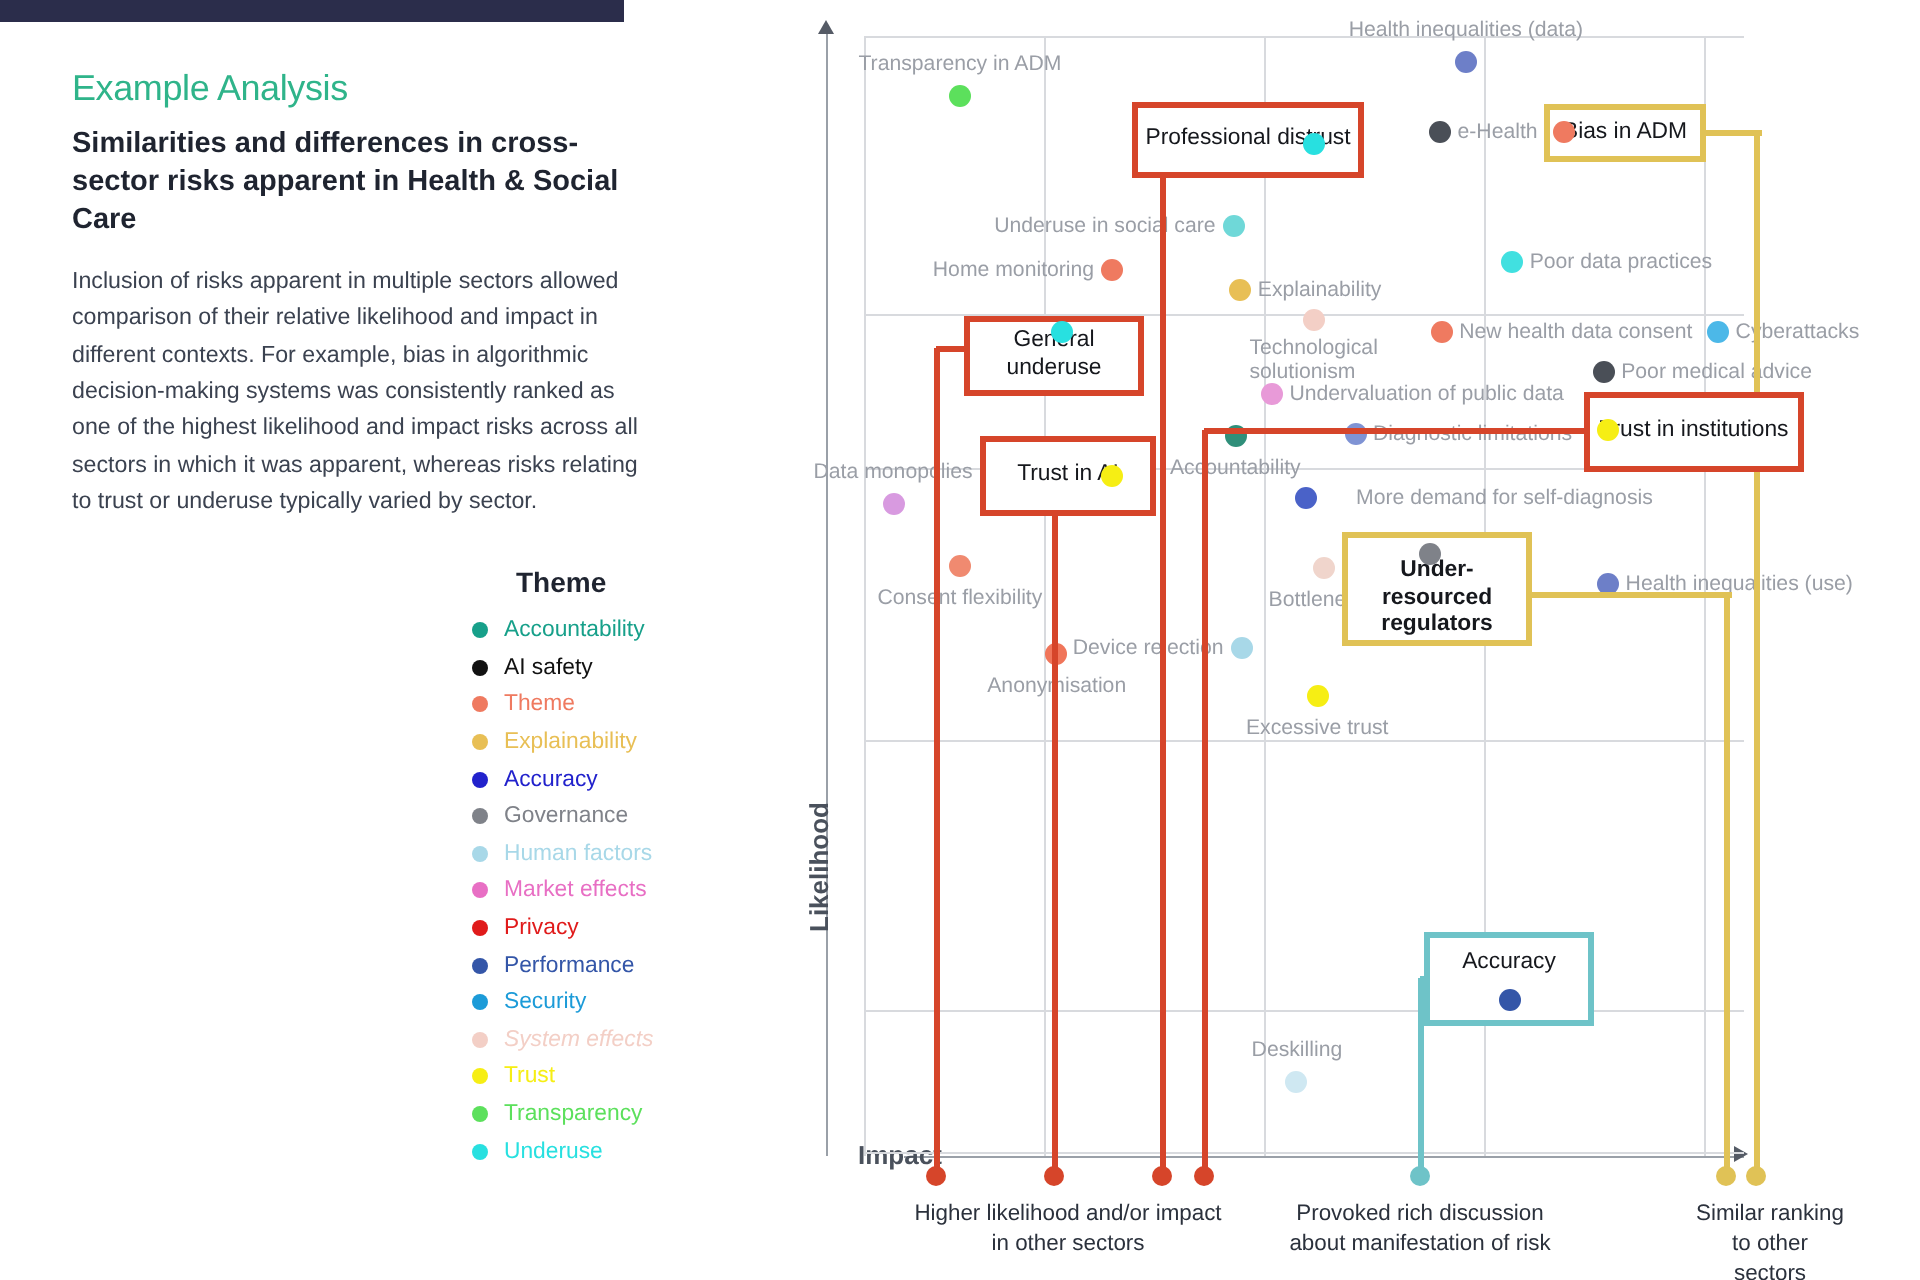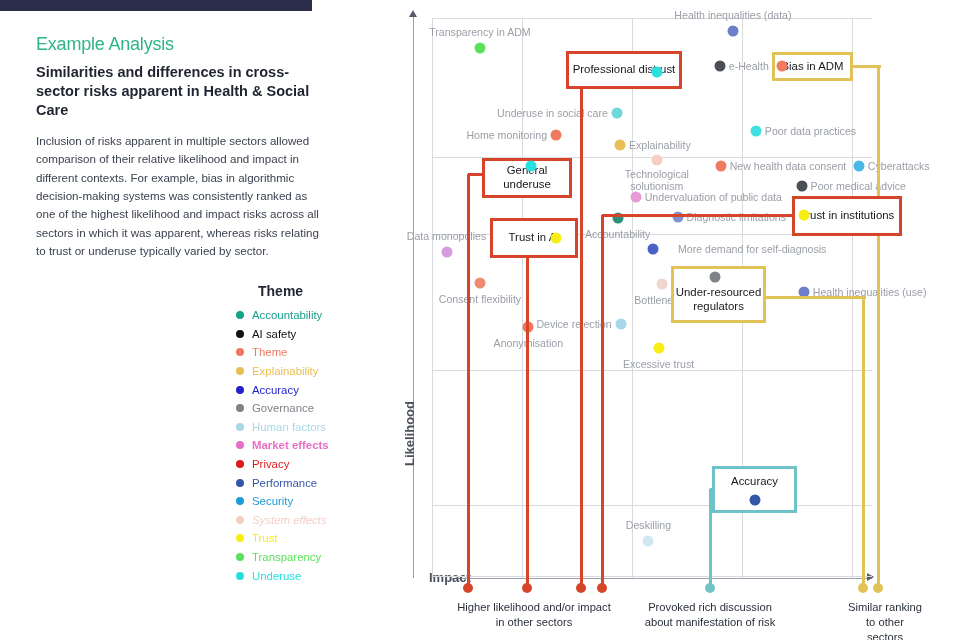--- a/index.html
+++ b/index.html
@@ -111,21 +111,21 @@
     position: absolute; border-radius: 50%;
     width: 11px; height: 11px;
     transform: translate(-50%, -50%);
   }
   .pt-label {
     position: absolute; font-size: 10.6px; color: #9a9ea6;
     white-space: nowrap; transform: translateY(-50%);
   }
   .pt-label.right { transform: translate(0, -50%); }
   .pt-label.left  { transform: translate(-100%, -50%); }
-  .pt-label.ctr   { transform: translate(-50%, -50%); text-align:center; }
+  .pt-label.ctr   { transform: translate(-50%, -50%); }
 
   
   .callout {
     position: absolute;
     background: #fff;
     display: flex; align-items: center; justify-content: center;
     font-size: 11.4px; color: #16181d;
     text-align: center;
     line-height: 1.22;
     z-index: 6;
@@ -181,21 +181,21 @@
         <div class="legend-row">
           <span class="legend-dot" style="background: rgb(127, 130, 137);"></span>
           <span class="legend-label" style="color: rgb(127, 130, 137);">Governance</span>
         </div>
         <div class="legend-row">
           <span class="legend-dot" style="background: rgb(168, 216, 232);"></span>
           <span class="legend-label" style="color: rgb(168, 216, 232);">Human factors</span>
         </div>
         <div class="legend-row">
           <span class="legend-dot" style="background: rgb(232, 111, 196);"></span>
-          <span class="legend-label" style="color: rgb(232, 111, 196); font-weight: bold;">Market effects</span>
+          <span class="legend-label" style="color: rgb(232, 111, 196);">Market effects</span>
         </div>
         <div class="legend-row">
           <span class="legend-dot" style="background: rgb(224, 27, 27);"></span>
           <span class="legend-label" style="color: rgb(224, 27, 27);">Privacy</span>
         </div>
         <div class="legend-row">
           <span class="legend-dot" style="background: rgb(52, 86, 168);"></span>
           <span class="legend-label" style="color: rgb(52, 86, 168);">Performance</span>
         </div>
         <div class="legend-row">
@@ -320,21 +320,21 @@
         <div class="conn-seg" style="left: 471.5px; top: 66px; width: 3px; height: 522px; background: rgb(224, 194, 86);"></div>
         <div class="conn-end" style="left: 473px; top: 588px; background: rgb(224, 194, 86);"></div>
         <div class="callout" style="left: 367px; top: 52px; width: 81px; height: 29px; border: 3px solid rgb(224, 194, 86);">
           <span>Bias in ADM</span>
         </div>
         <div class="pt" title="Bias in ADM" style="left: 377px; top: 66px; background: rgb(239, 122, 96); z-index: 7;"></div>
         <div class="conn-seg" style="left: 361px; top: 295.5px; width: 100px; height: 3px; background: rgb(224, 194, 86);"></div>
         <div class="conn-seg" style="left: 456.5px; top: 297px; width: 3px; height: 291px; background: rgb(224, 194, 86);"></div>
         <div class="conn-end" style="left: 458px; top: 588px; background: rgb(224, 194, 86);"></div>
         <div class="callout" style="left: 266px; top: 266px; width: 95px; height: 57px; border: 3px solid rgb(224, 194, 86);">
-          <span style="white-space: pre-line; margin-top: 10px;">Under-resourced
+          <span style="white-space: pre-line; margin-top: 10px; font-weight: bold;">Under-resourced
 regulators</span>
         </div>
         <div class="pt" title="Under-resourced regulators" style="left: 310px; top: 277px; background: rgb(127, 130, 137); z-index: 7;"></div>
         <div class="conn-seg" style="left: 305px; top: 487.5px; width: 5px; height: 3px; background: rgb(110, 195, 200);"></div>
         <div class="conn-seg" style="left: 303.5px; top: 489px; width: 3px; height: 99px; background: rgb(110, 195, 200);"></div>
         <div class="conn-end" style="left: 305px; top: 588px; background: rgb(110, 195, 200);"></div>
         <div class="callout" style="left: 307px; top: 466px; width: 85px; height: 47px; border: 3px solid rgb(110, 195, 200);">
           <span style="margin-bottom: 16px;">Accuracy</span>
         </div>
         <div class="pt" title="Accuracy" style="left: 350px; top: 500px; background: rgb(52, 86, 168); z-index: 7;"></div>

